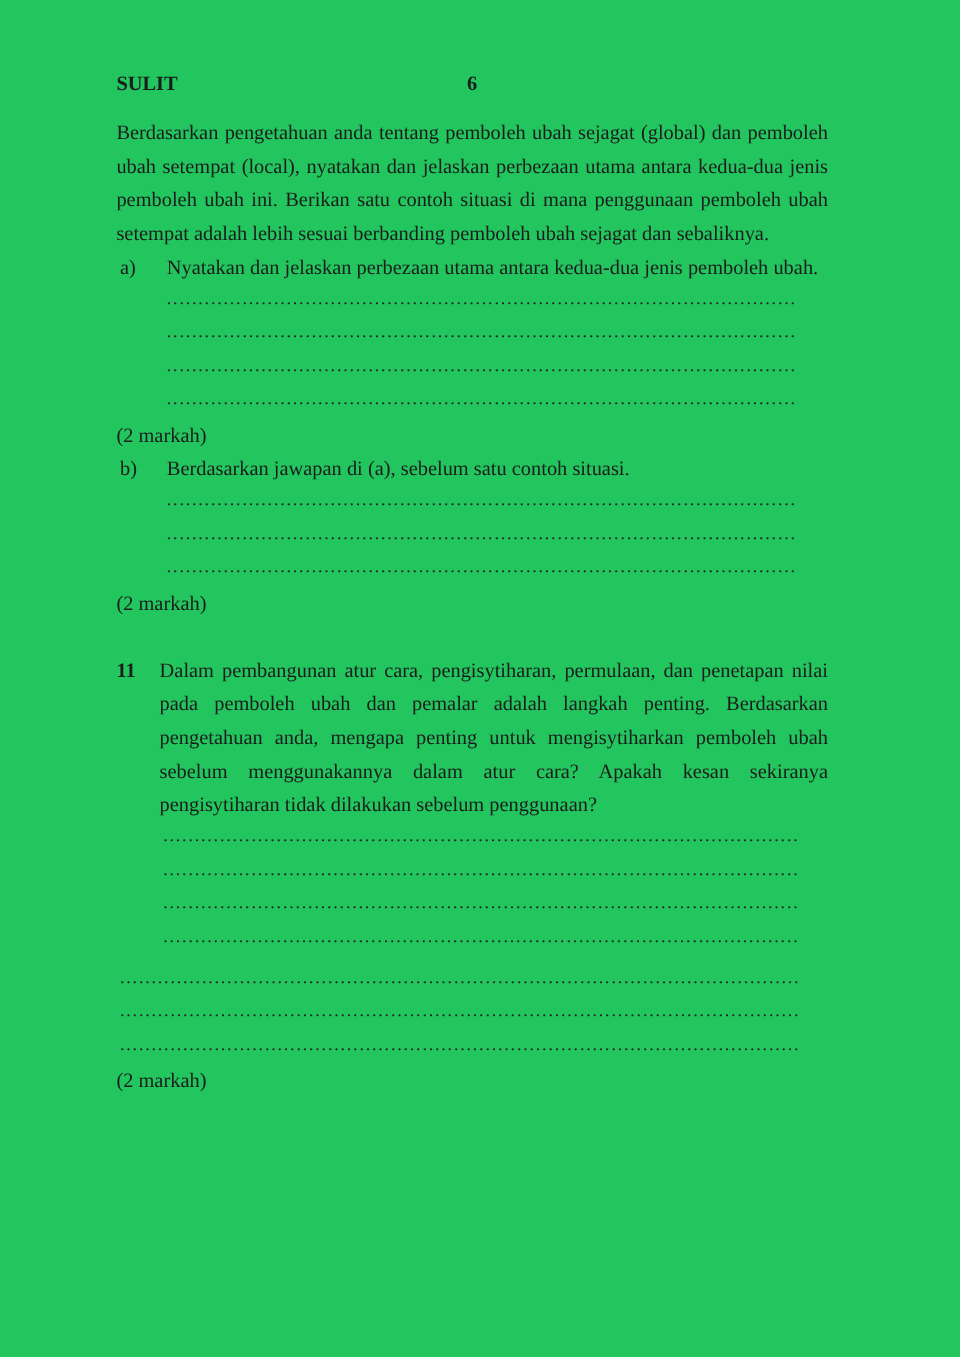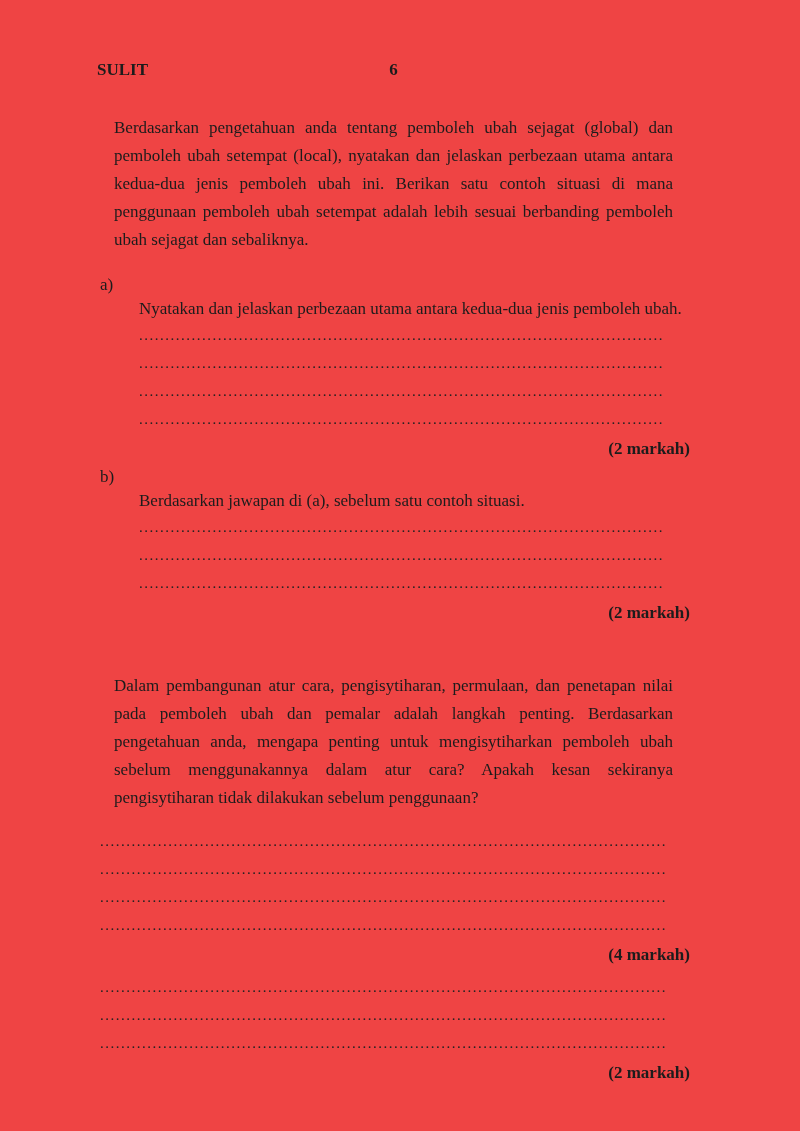--- a/index.html
+++ b/index.html
@@ -6,47 +6,47 @@
   body {
     width: 800px; height: 1131px;
     font-family: "Liberation Serif", "DejaVu Serif", serif;
     font-size: 17px; line-height: 28px; color: #1c1c1c;
     -webkit-font-smoothing: antialiased;
   }
   .page {
     box-sizing: border-box;
     width: 800px; height: 1131px;
     padding: 56px 110px 0 97px;
-    background: #ef4444;
+    background: #22c55e;
     overflow: hidden;
   }
   .header { position: relative; font-weight: bold; height: 28px; }
   .hleft { display: inline-block; }
   .hcenter { position: absolute; left: 0; right: 0; text-align: center; }
 
   .questions { margin-top: 13px; }
   .question { display: flex; }
   .q-num { flex: 0 0 36px; width: 36px; font-weight: bold; }
   .q-content { flex: 1; min-width: 0; }
-  .q-text { margin: 17px; text-align: justify; }
+  .q-text { margin: 0; text-align: justify; }
 
   .sub-row { display: flex; padding-left: 3px; }
   .sub-label { flex: 0 0 39px; }
-  .sub-content { flex: 1; min-width: 0; margin-top: 24px; }
+  .sub-content { flex: 1; min-width: 0; }
   .sub-text { margin: 0; white-space: nowrap; }
 
   .answer-line {
     height: 28px; line-height: 25px;
     overflow: hidden; white-space: nowrap;
     letter-spacing: 1.5px; font-size: 15px; color: #222222;
   }
   .sub-lines { margin-left: 42px; margin-right: 28px; }
   .q-content > .lines { margin-left: 3px; margin-right: 24px; }
 
-  .marks { text-align: right; height: 28px; font-weight: bold; }
+  .marks { height: 28px; }
 
   .q-11 { margin-top: 28px; }
   .q-12 { margin-top: 6px; }
 </style>
 </head>
 <body>
 
 <div class="page">
   <div class="header">
     <span class="hleft">SULIT</span>
@@ -86,30 +86,30 @@
                 <div class="answer-line">............................................................................................................................................................................................................................</div>
               </div>
     <div class="marks">(2 markah)</div>
   </div>
 </div>
 
     </div>
   </section>
 
   <section class="question q-11">
+    <div class="q-num">11</div>
     <div class="q-content">
       <p class="q-text">Dalam pembangunan atur cara, pengisytiharan, permulaan, dan penetapan nilai pada pemboleh ubah dan pemalar adalah langkah penting. Berdasarkan pengetahuan anda, mengapa penting untuk mengisytiharkan pemboleh ubah sebelum menggunakannya dalam atur cara? Apakah kesan sekiranya pengisytiharan tidak dilakukan sebelum penggunaan?</p>
 
       <div class="lines">
             <div class="answer-line">............................................................................................................................................................................................................................</div>
             <div class="answer-line">............................................................................................................................................................................................................................</div>
             <div class="answer-line">............................................................................................................................................................................................................................</div>
             <div class="answer-line">............................................................................................................................................................................................................................</div>
           </div>
-      <div class="marks">(4 markah)</div>
     </div>
   </section>
 
   <section class="question q-12">
     <div class="q-content">
 
       <div class="lines">
             <div class="answer-line">............................................................................................................................................................................................................................</div>
             <div class="answer-line">............................................................................................................................................................................................................................</div>
             <div class="answer-line">............................................................................................................................................................................................................................</div>

